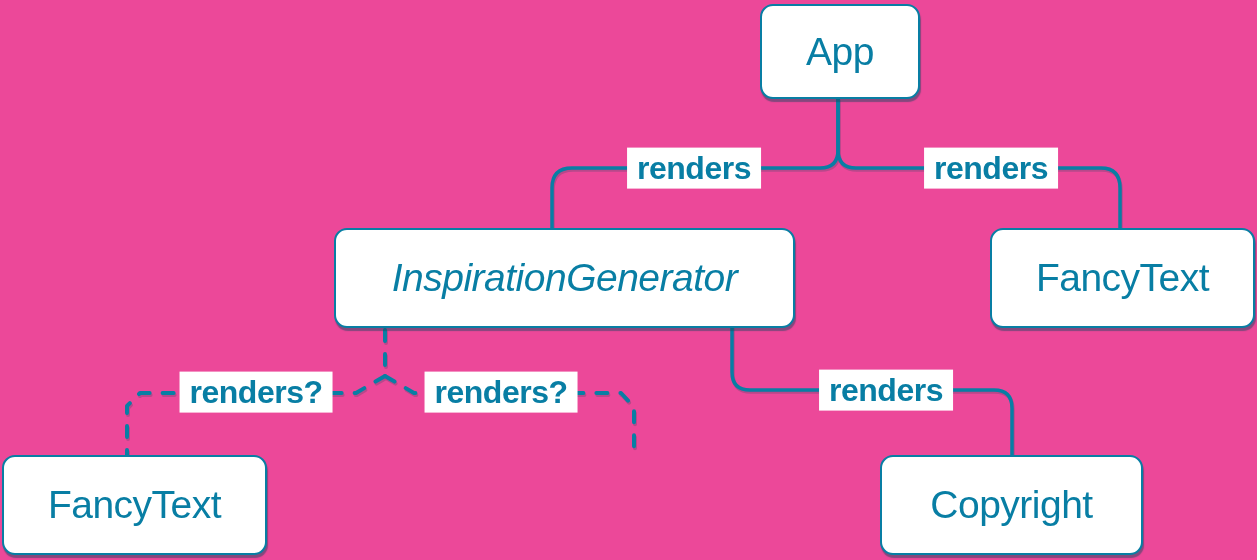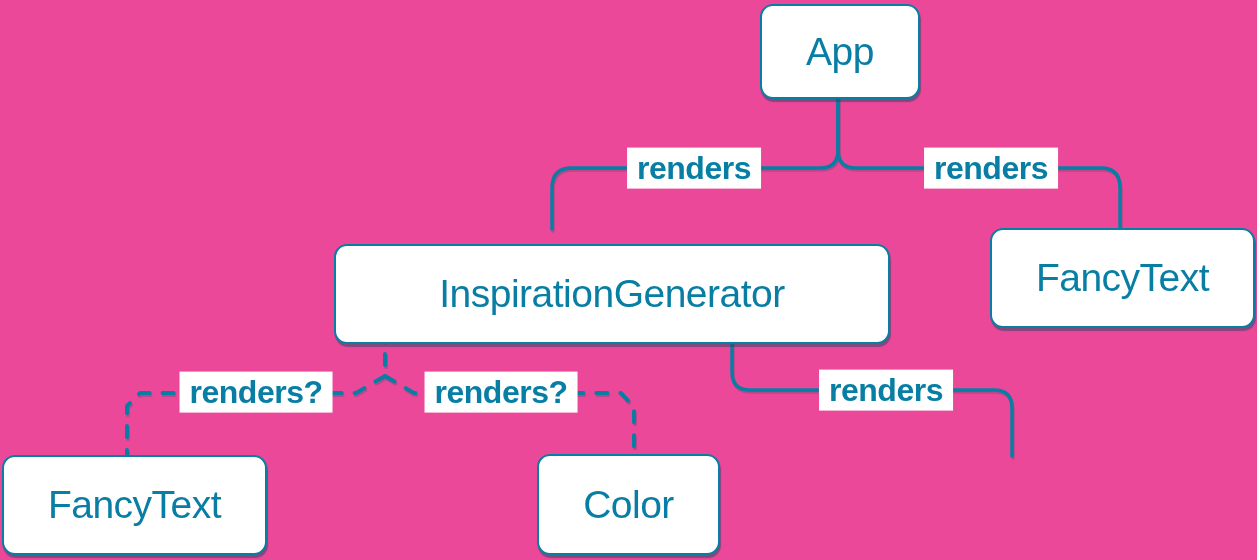--- a/index.html
+++ b/index.html
@@ -78,36 +78,36 @@
 
     <path class="dashed" d="M385 376 L356 393 H140 L127 406 V455"></path>
 
     <path class="dashed" d="M385 376 L414 393 H621 L634 407 V454"></path>
   </svg>
 
   <div class="node" style="left:760px; top:4px; width:160px; height:95px;">
     <span class="node-label">App</span>
   </div>
 
-  <div class="node" style="left:334px; top:244px; width:556px; height:100px;">
+  <div class="node" style="left:334px; top:228px; width:461px; height:100px;font-style:italic;">
     <span class="node-label">InspirationGenerator</span>
   </div>
 
   <div class="node" style="left:990px; top:228px; width:265px; height:100px;">
     <span class="node-label">FancyText</span>
   </div>
 
   <div class="node" style="left:2px; top:455px; width:265px; height:100px;">
     <span class="node-label">FancyText</span>
   </div>
 
-  <div class="node" style="left:537px; top:454px; width:183px; height:101px;">
-    <span class="node-label">Color</span>
+
+  <div class="node" style="left:880px; top:455px; width:263px; height:100px;">
+    <span class="node-label">Copyright</span>
   </div>
-
 
   <span class="edge-label" style="left:694px; top:168px;">renders</span>
 
   <span class="edge-label" style="left:991px; top:168px;">renders</span>
 
   <span class="edge-label" style="left:256px; top:392px;">renders?</span>
 
   <span class="edge-label" style="left:501px; top:392px;">renders?</span>
 
   <span class="edge-label" style="left:886px; top:390px;">renders</span>

